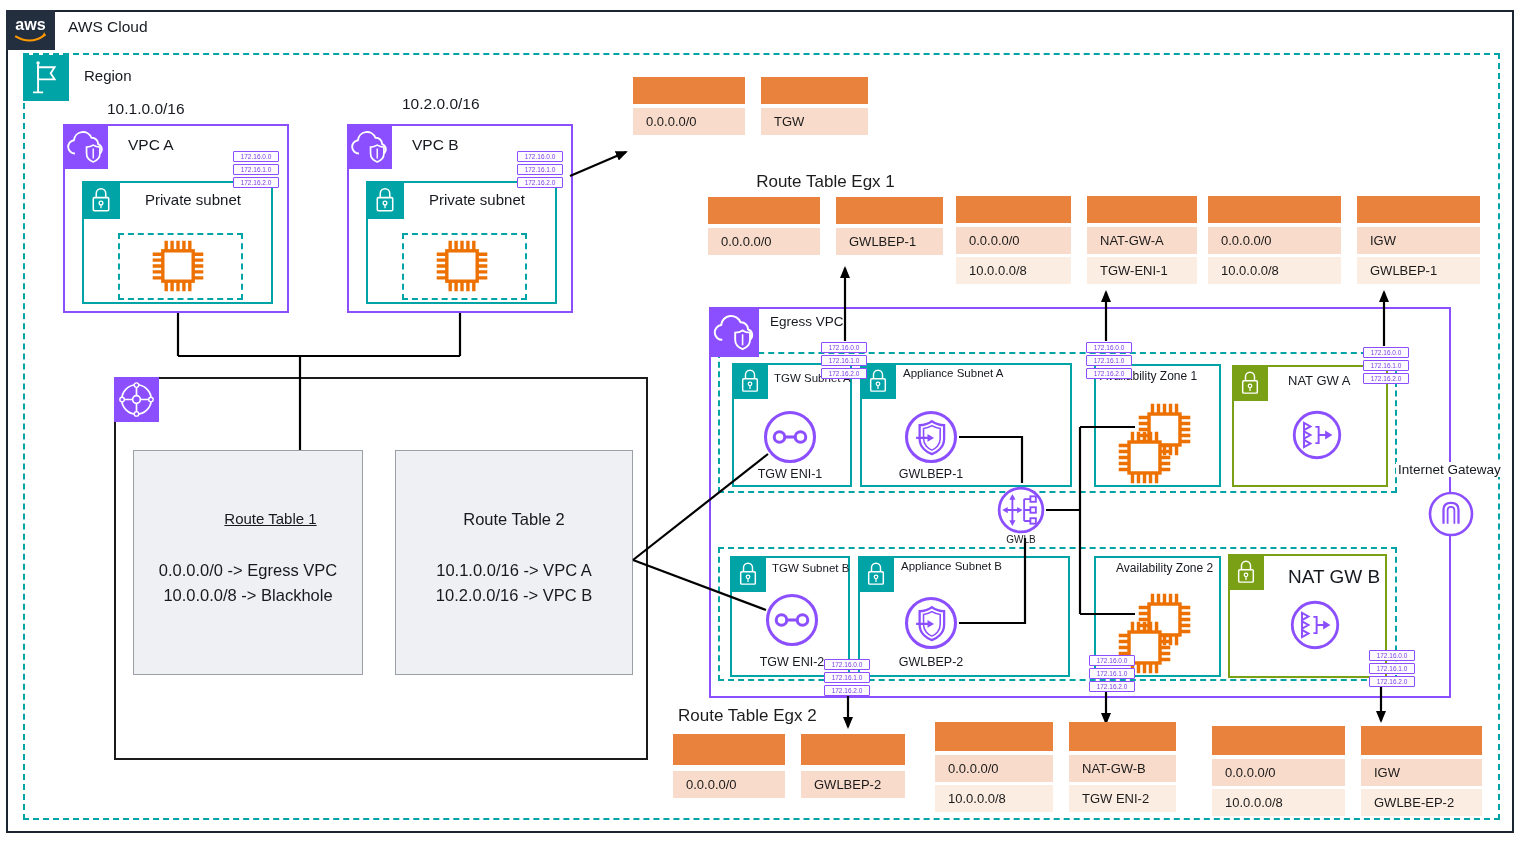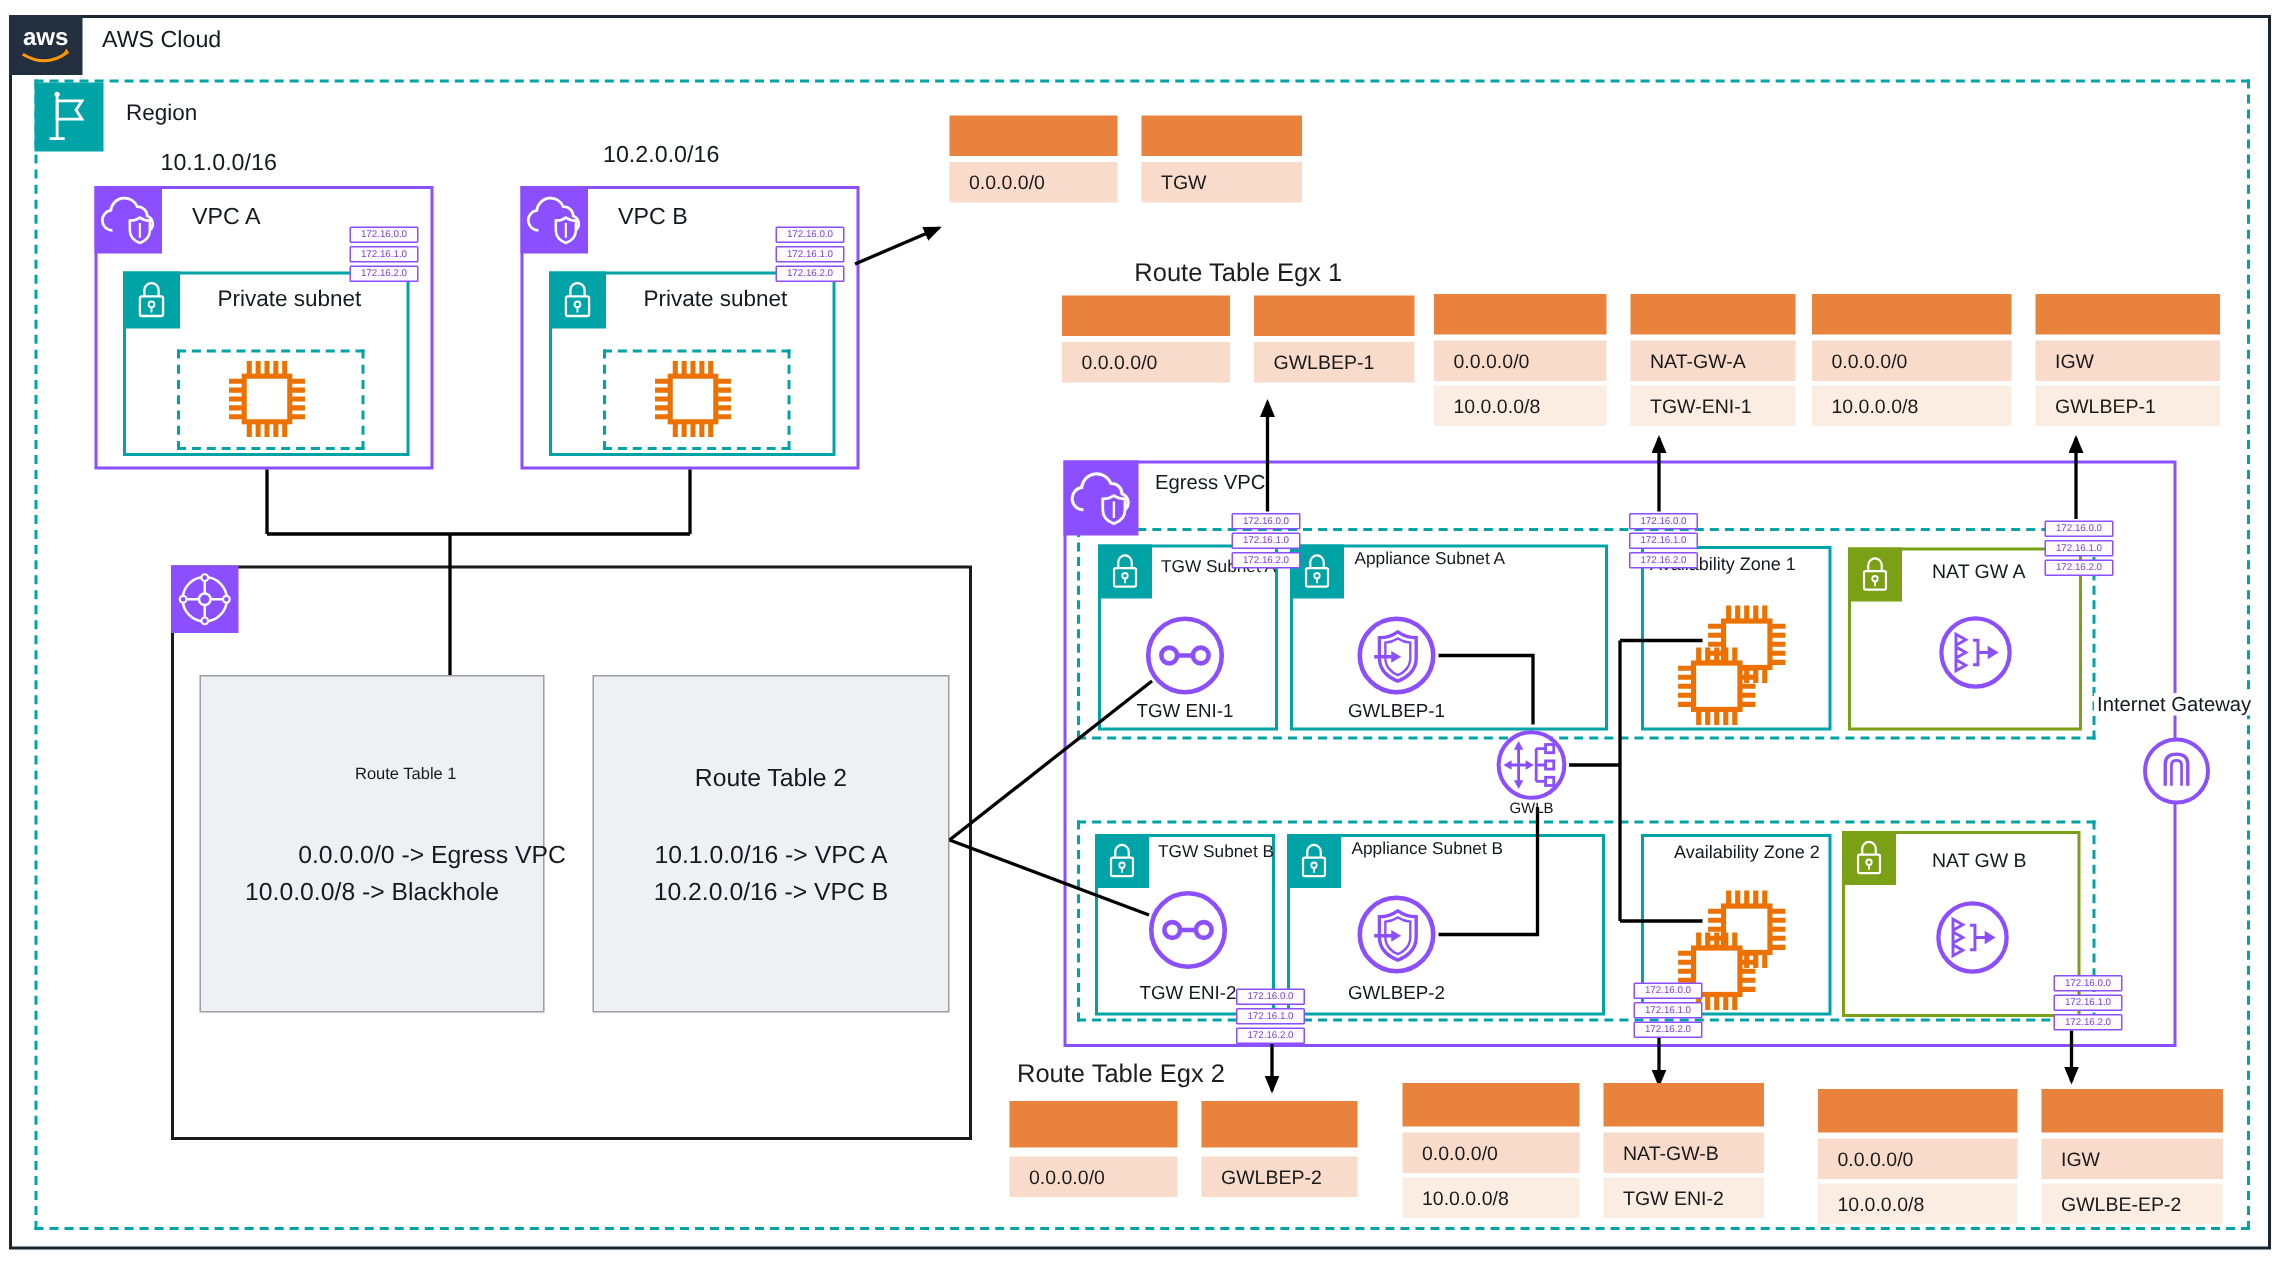--- a/index.html
+++ b/index.html
@@ -227,22 +227,22 @@
     <div class="iplbl">172.16.0.0</div>
     <div class="iplbl">172.16.1.0</div>
     <div class="iplbl">172.16.2.0</div>
   </div>
 
   <div class="iconbox" style="left:114px;top:377px;width:45px;height:45px;background:#8C4FFF;">
     <svg width="45" height="45" viewBox="0 0 64 64">
         <use href="#sym-tgw"></use>
       </svg>
   </div>
-  <div class="lbl" style="left:133px;top:510px;width:275px;text-align:center;font-size:11px;">Route Table 1</div>
-  <div class="lbl" style="left:133px;top:561px;width:230px;text-align:center;font-size:16.5px;padding-left:40px;">0.0.0.0/0 -&gt; Egress VPC</div>
+  <div class="lbl" style="left:133px;top:510px;width:275px;text-align:center;font-size:15px;text-decoration:underline;">Route Table 1</div>
+  <div class="lbl" style="left:133px;top:561px;width:230px;text-align:center;font-size:16.5px;">0.0.0.0/0 -&gt; Egress VPC</div>
   <div class="lbl" style="left:133px;top:586px;width:230px;text-align:center;font-size:16.5px;">10.0.0.0/8 -&gt; Blackhole</div>
   <div class="lbl" style="left:395px;top:510px;width:238px;text-align:center;font-size:16.5px;">Route Table 2</div>
   <div class="lbl" style="left:395px;top:561px;width:238px;text-align:center;font-size:16.5px;">10.1.0.0/16 -&gt; VPC A</div>
   <div class="lbl" style="left:395px;top:586px;width:238px;text-align:center;font-size:16.5px;">10.2.0.0/16 -&gt; VPC B</div>
 
   <div class="iconbox" style="left:709px;top:307px;width:50px;height:50px;background:#8C4FFF;">
     <svg width="50" height="50" viewBox="0 0 64 64">
         <use href="#sym-cloud"></use>
       </svg>
   </div>
@@ -321,21 +321,21 @@
     </svg>
   <svg class="icon" style="left:1117px;top:620px;" width="55" height="55" viewBox="0 0 64 64">
       <use href="#sym-chip"></use>
     </svg>
 
   <div class="iconbox" style="left:1228px;top:554px;width:36px;height:36px;background:#7AA116;">
     <svg width="36" height="36" viewBox="0 0 64 64">
         <use href="#sym-lock"></use>
       </svg>
   </div>
-  <div class="lbl" style="left:1288px;top:566px;font-size:13px;">NAT GW B</div>
+  <div class="lbl" style="left:1288px;top:566px;font-size:19px;">NAT GW B</div>
   <svg class="icon" style="left:1289px;top:599px;" width="52" height="52" viewBox="0 0 64 64">
       <use href="#sym-natgw"></use>
     </svg>
 
   <div class="lbl" style="left:1396px;top:462px;font-size:13.5px;background:#fff;padding:0 2px;">Internet Gateway</div>
   <svg class="icon" style="left:1427px;top:490px;" width="48" height="48" viewBox="0 0 64 64">
       <use href="#sym-igw"></use>
     </svg>
 
   <div class="rtable" style="left:633px;top:77px;width:235px;--c1:112px;">

